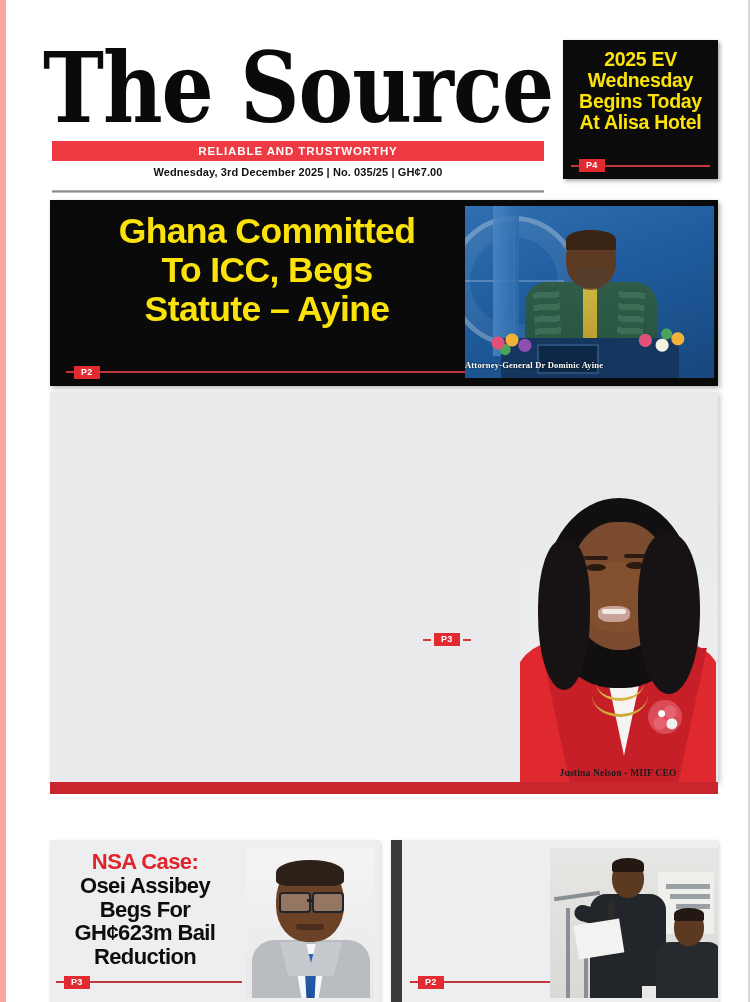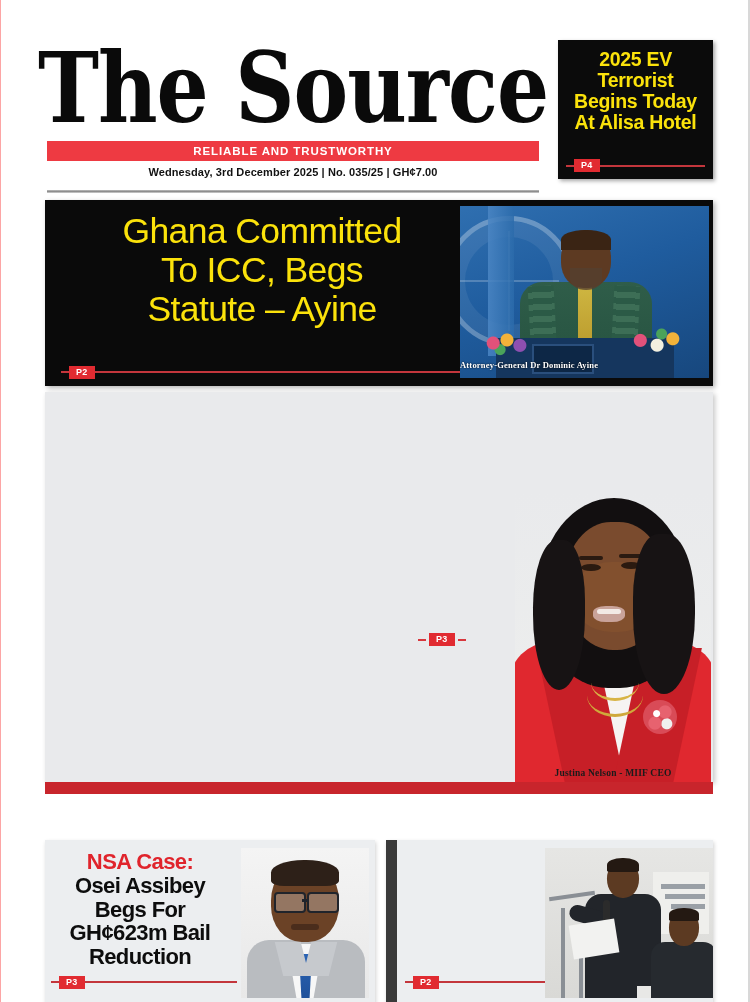--- a/index.html
+++ b/index.html
@@ -6,21 +6,21 @@
   body{
     width:750px;height:1002px;
     background:#ffffff;
     font-family:"Liberation Sans", sans-serif;
     overflow:hidden;
   }
   .page{
     position:relative;width:750px;height:1002px;
     background:#ffffff;
     box-sizing:border-box;
-    border-left:1px solid #fca5a5;
+    border-left:6px solid #fca5a5;
     border-right:2px solid #d8d8d8;
   }
 
   
   .masthead{position:absolute;left:0;top:0;width:750px;height:196px;}
   .nameplate{
     position:absolute;left:46px;top:38px;width:492px;height:100px;
     display:flex;align-items:center;justify-content:center;
   }
   .nameplate-text{
@@ -75,21 +75,21 @@
   }
 
   
   .icc{
     position:absolute;left:44px;top:200px;width:668px;height:186px;
     background:#0a0a0a;
     box-shadow:2px 2px 5px rgba(0,0,0,.3);
   }
   .icc-head{
     position:absolute;left:14px;top:12px;width:406px;
-    color:#fbe20b;font-weight:normal;font-size:35.5px;line-height:1.1;
+    color:#fbe20b;font-weight:bold;font-size:35.5px;line-height:1.1;
     text-align:center;letter-spacing:-0.6px;
   }
   .icc-foot{
     position:absolute;left:16px;top:166px;width:400px;height:12px;
     display:flex;align-items:center;
   }
   .icc-photo{
     position:absolute;left:459px;top:206px;width:249px;height:172px;
     overflow:hidden;background:#123a6b;
   }
@@ -250,21 +250,21 @@
     </div>
     <div class="tagline-bar"></div>
     <div class="tagline-text">RELIABLE AND TRUSTWORTHY</div>
     <div class="dateline">Wednesday, 3rd December 2025  |  No. 035/25  |  GH¢7.00</div>
     <div class="masthead-rule"></div>
   </div>
 
   <div class="promo">
     <div class="promo-text">
       <div>2025 EV</div>
-      <div>Terrorist</div>
+      <div>Wednesday</div>
       <div>Begins Today</div>
       <div>At Alisa Hotel</div>
     </div>
     <div class="promo-foot">
       <div class="badge-row">
         <span class="rule-short"></span>
         <span class="pg-badge">P4</span>
         <span class="rule"></span>
       </div>
     </div>

